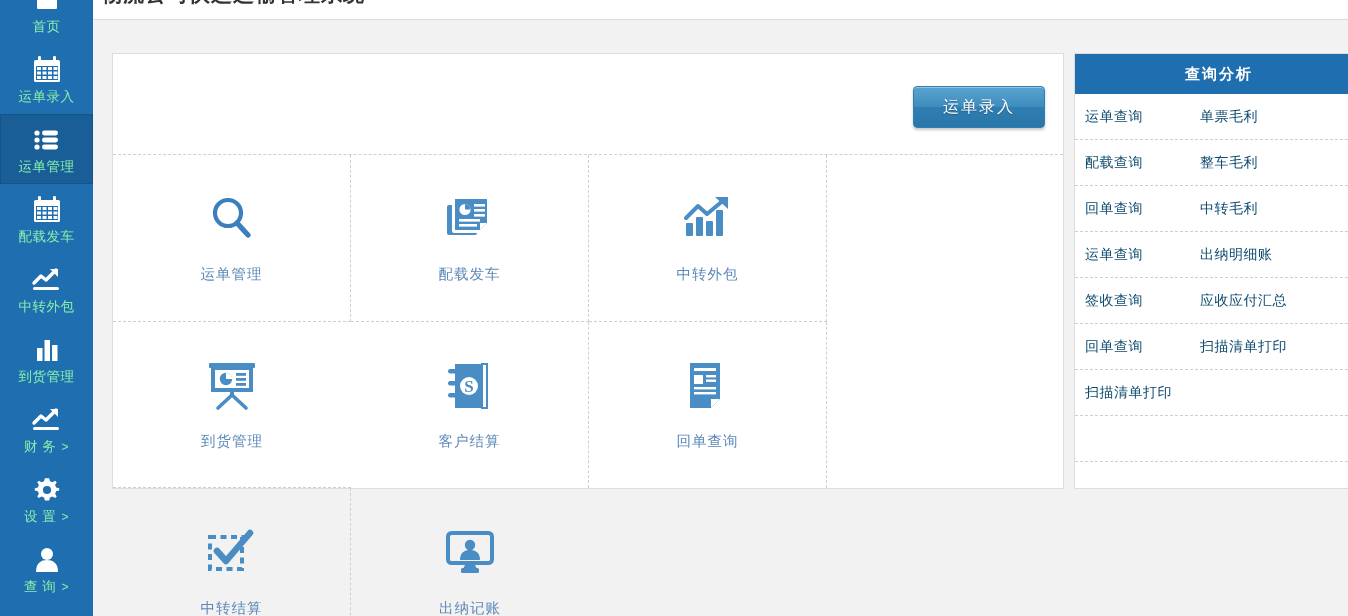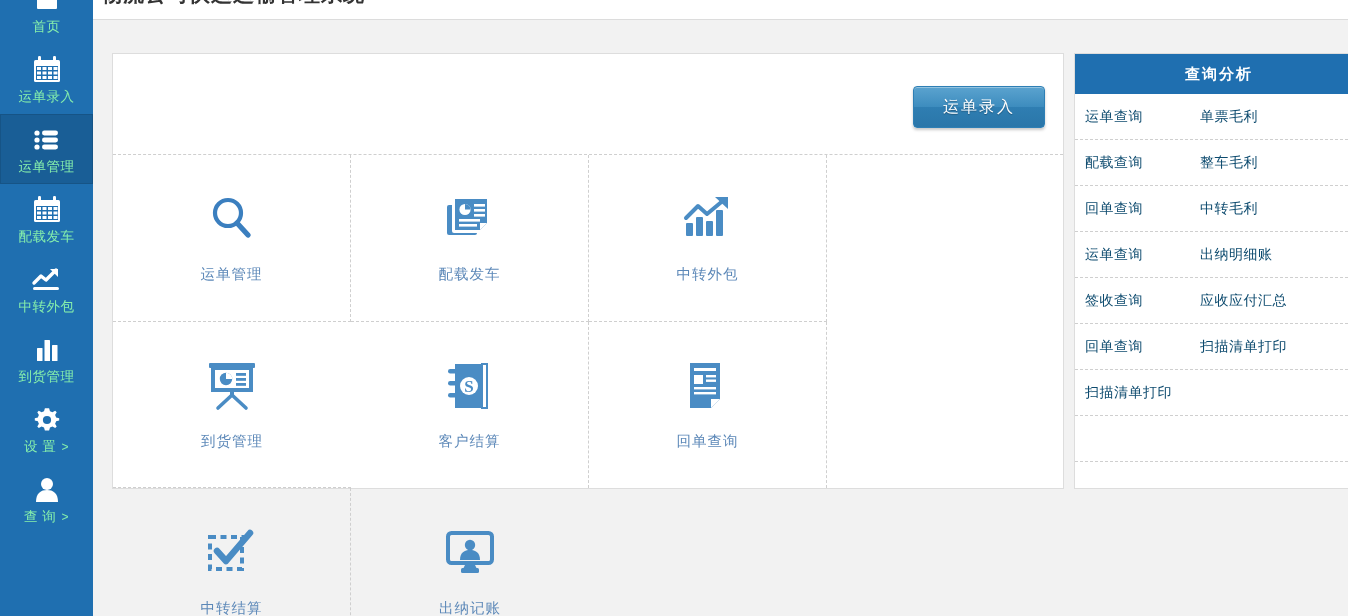--- a/index.html
+++ b/index.html
@@ -284,20 +284,32 @@
           <g fill="#fff">
             <rect x="5" y="12" width="5.5" height="13" rx="0.6"></rect>
             <rect x="12.5" y="4" width="5.5" height="21" rx="0.6"></rect>
             <rect x="20" y="9" width="5.5" height="16" rx="0.6"></rect>
           </g>
         </svg>
       </span>
       <div class="nav-label">到货管理</div>
     </div>
 
+    <div class="nav-item">
+      <span class="nav-ico">
+        <svg width="34" height="26" viewBox="0 0 34 26">
+          <polyline points="4,16 11,9 16,13 26,3" fill="none" stroke="#fff" stroke-width="3.4" stroke-linejoin="round" stroke-linecap="round"></polyline>
+          <polygon points="20,2 28,2 28,10" fill="#fff"></polygon>
+          <rect x="3" y="20" width="26" height="3" rx="1.5" fill="#fff"></rect>
+        </svg>
+      </span>
+      <div class="nav-label">
+        <span>财 务</span><span class="caret">&gt;</span>
+      </div>
+    </div>
 
     <div class="nav-item">
       <span class="nav-ico">
         <svg width="30" height="30" viewBox="0 0 30 30">
           <path fill="#fff" d="M15 3.2 l2.1 0 0.9 3.1 a9 9 0 0 1 2.4 1 l2.8-1.6 1.5 1.5 -1.6 2.8 a9 9 0 0 1 1 2.4 l3.1 0.9 0 2.1 -3.1 0.9 a9 9 0 0 1 -1 2.4 l1.6 2.8 -1.5 1.5 -2.8-1.6 a9 9 0 0 1 -2.4 1 l-0.9 3.1 -2.1 0 -2.1 0 -0.9-3.1 a9 9 0 0 1 -2.4-1 l-2.8 1.6 -1.5-1.5 1.6-2.8 a9 9 0 0 1 -1-2.4 l-3.1-0.9 0-2.1 3.1-0.9 a9 9 0 0 1 1-2.4 l-1.6-2.8 1.5-1.5 2.8 1.6 a9 9 0 0 1 2.4-1 l0.9-3.1 z"></path>
           <circle cx="15" cy="15" r="4.1" fill="#1f6fb0"></circle>
         </svg>
       </span>
       <div class="nav-label">
         <span>设 置</span><span class="caret">&gt;</span>

